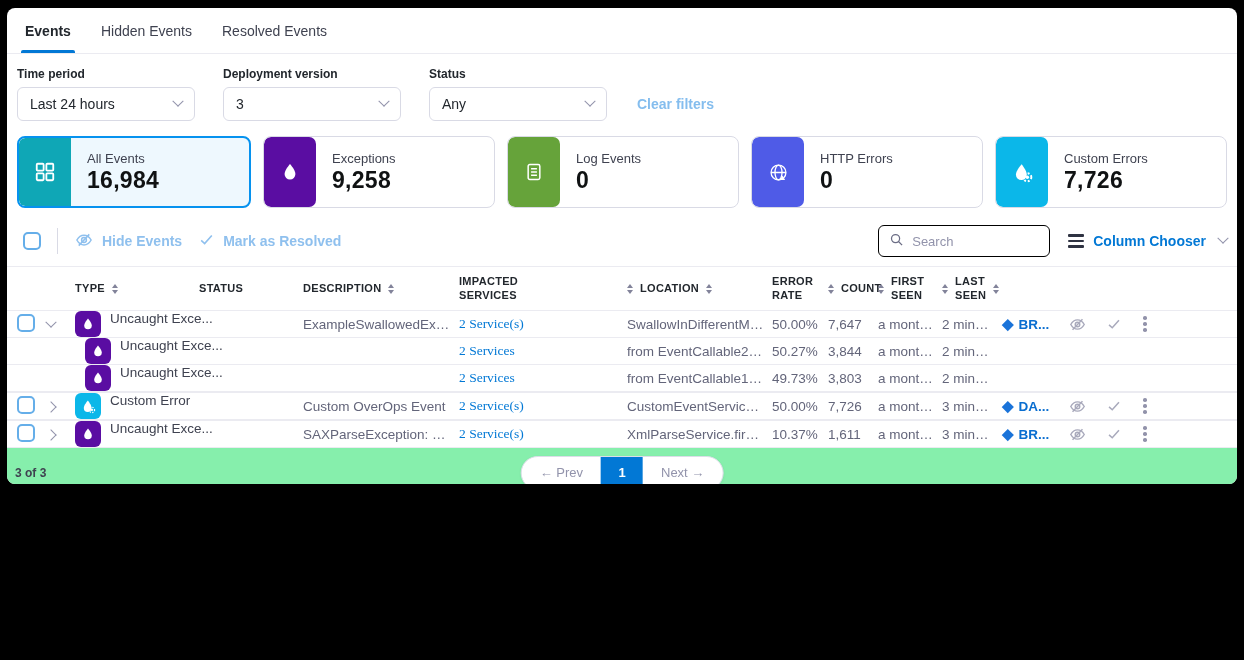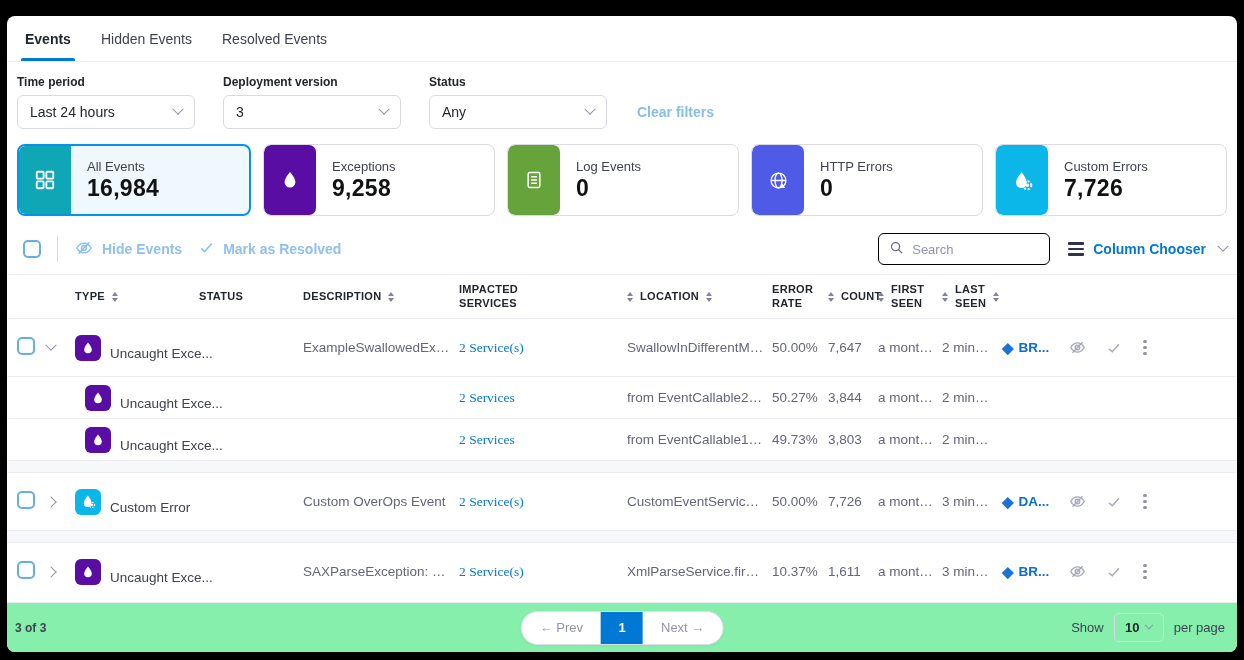--- a/index.html
+++ b/index.html
@@ -1,17 +1,17 @@
 <!DOCTYPE html>
 <html><head>
 <meta charset="utf-8">
 <style>
   * { box-sizing: border-box; margin: 0; padding: 0; }
   html,body { width:1244px; height:660px; background:#000; font-family:"Liberation Sans",sans-serif; }
-  .frame { position:absolute; top:16px; left:7px; width:1230px; height:636px; background:#fff;
+  .frame { position:absolute; top:8px; left:7px; width:1230px; height:476px; background:#fff;
            border-radius:8px; overflow:hidden; display:flex; flex-direction:column; }
 
   
   .tabs { display:flex; gap:30px; padding:0 18px; height:46px; align-items:stretch;
           border-bottom:1px solid #ebebf1; flex:none; }
   .tab { font-size:14px; color:#3f4250; display:flex; align-items:center; position:relative; cursor:pointer; }
   .tab.active { font-weight:bold; color:#22272d; }
   .tab.active::after { content:""; position:absolute; left:-4px; right:-4px; bottom:0; height:3px;
                        background:#0278d5; border-radius:2px 2px 0 0; }
 
@@ -73,21 +73,21 @@
   .sort { display:inline-flex; flex-direction:column; align-items:center; gap:2px; margin:0 7px; cursor:pointer; }
   .sort i { width:0; height:0; border-left:3.5px solid transparent; border-right:3.5px solid transparent; }
   .sort i.up { border-bottom:4px solid #82839a; }
   .sort i.dn { border-top:4px solid #82839a; }
 
   .row { background:#fff; }
   .row.parent { height:57px; }
   .row.child { height:42px; border-top:1px solid #ebebf1; }
   .cell { font-size:13.5px; color:#63657a; overflow:hidden; white-space:nowrap; text-overflow:ellipsis;
           padding-right:8px; }
-  .c-type { display:flex; align-items:flex-end; gap:9px; color:#3f4250; overflow:visible; }
+  .c-type { display:flex; align-items:flex-start; gap:9px; color:#3f4250; overflow:visible; }
   .child .c-type { margin-left:10px; }
   .chip { width:26px; height:26px; border-radius:6px; display:inline-flex; align-items:center;
           justify-content:center; flex:none; color:#fff; }
   .chip.purple { background:#5a0da2; }
   .chip.cyan { background:#0bb7e9; }
   .link { color:#0278d5; cursor:pointer;font-family:Liberation Serif, serif; }
   .c-actions { display:flex; align-items:center; gap:19px; overflow:visible; }
   .badge { display:inline-flex; align-items:center; gap:5px; color:#0a6ed0; font-size:13.5px;
            font-weight:bold; cursor:pointer; }
   .badge .diamond { font-size:15px; color:#1a73d9; }
@@ -511,23 +511,15 @@
     </div>
   </div>
 
   <div class="footer">
     <span class="count-summary">3 of 3</span>
     <div class="pager">
       <span class="pager-btn">← Prev</span>
       <span class="pager-page">1</span>
       <span class="pager-btn">Next →</span>
     </div>
-    <div class="pagesize">
-      <span>Show</span>
-      <span class="mini-select">
-        <span>10</span>
-        <span class="chev down" style="width:6px;height:6px;"></span>
-      </span>
-      <span>per page</span>
-    </div>
   </div>
 
 </div>
 
 </body></html>

